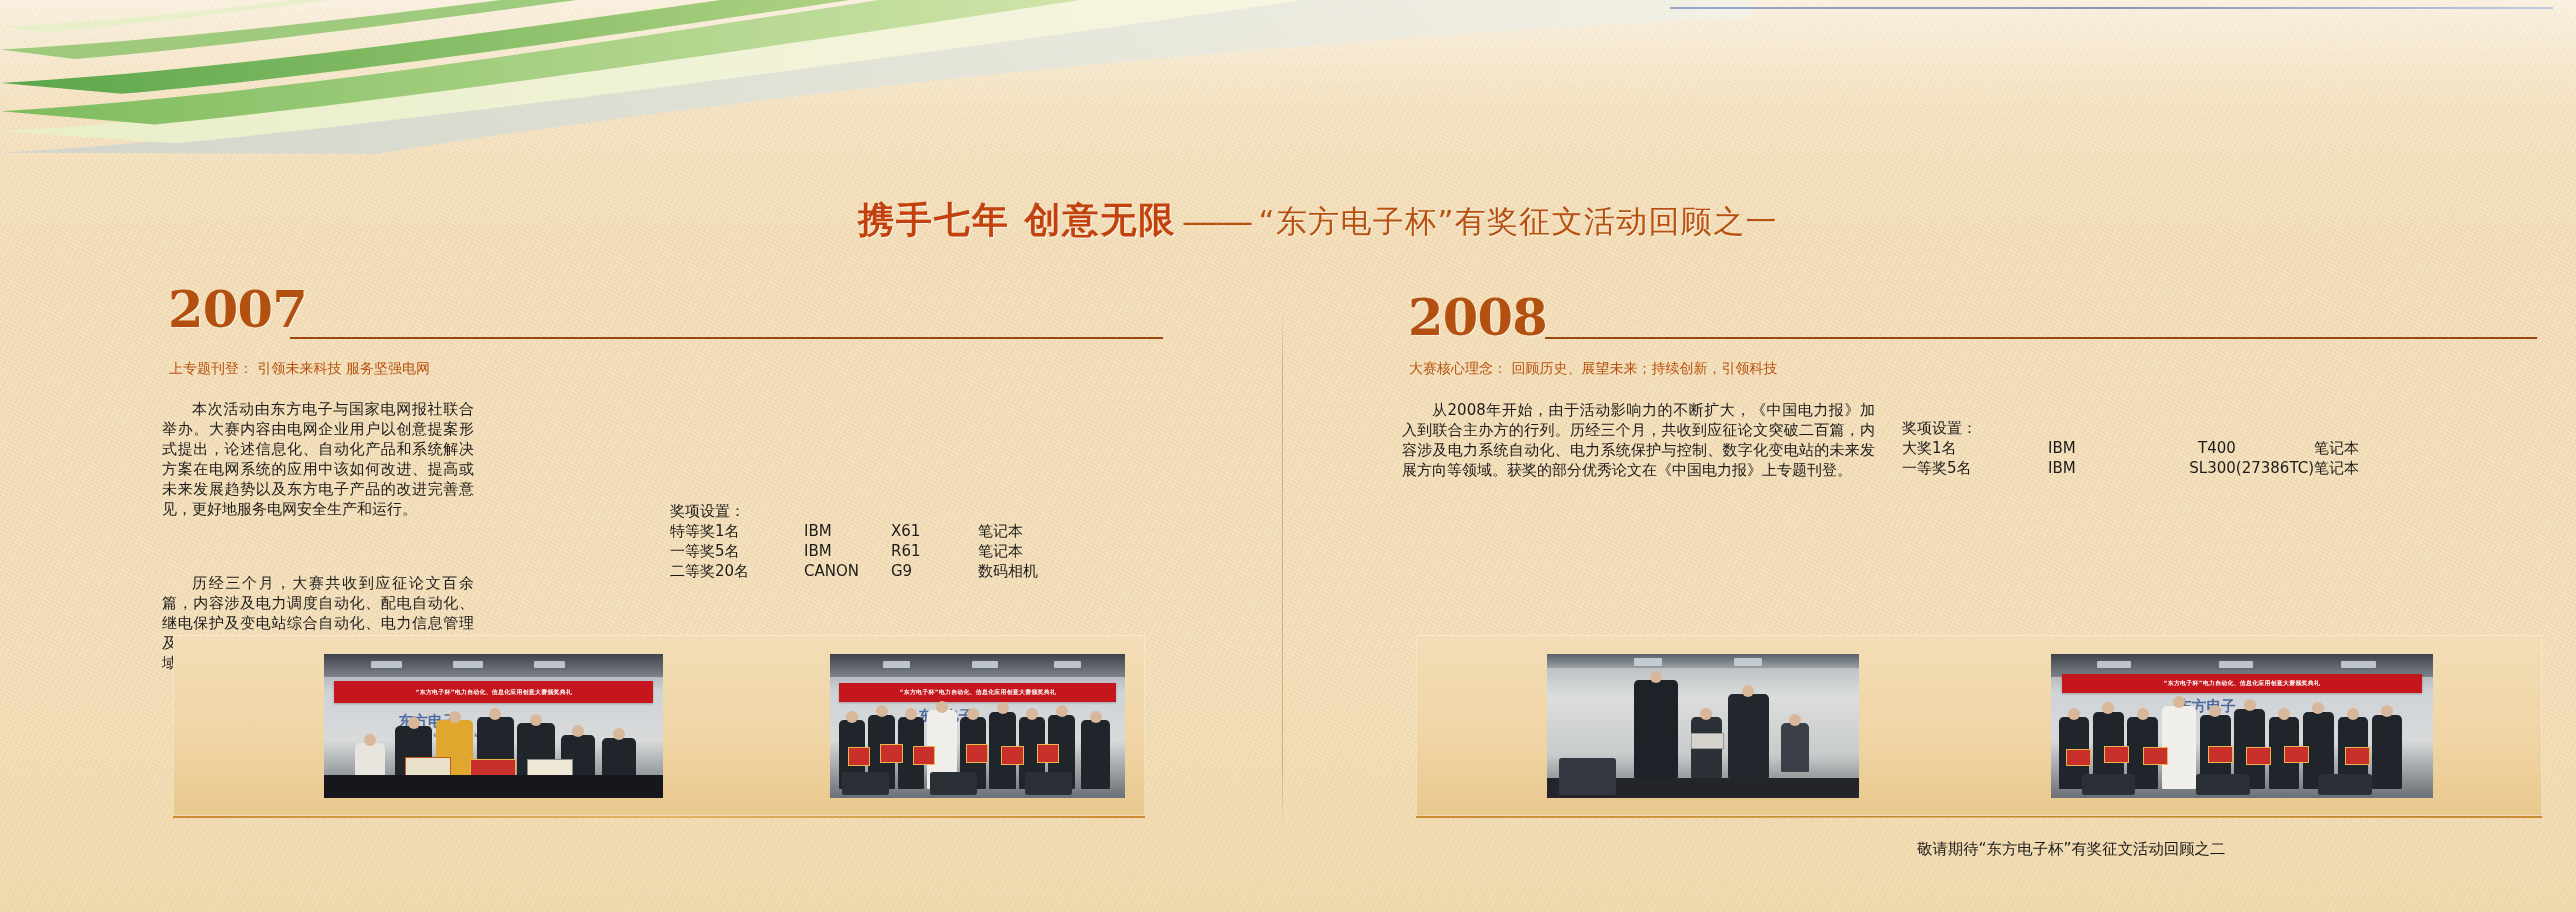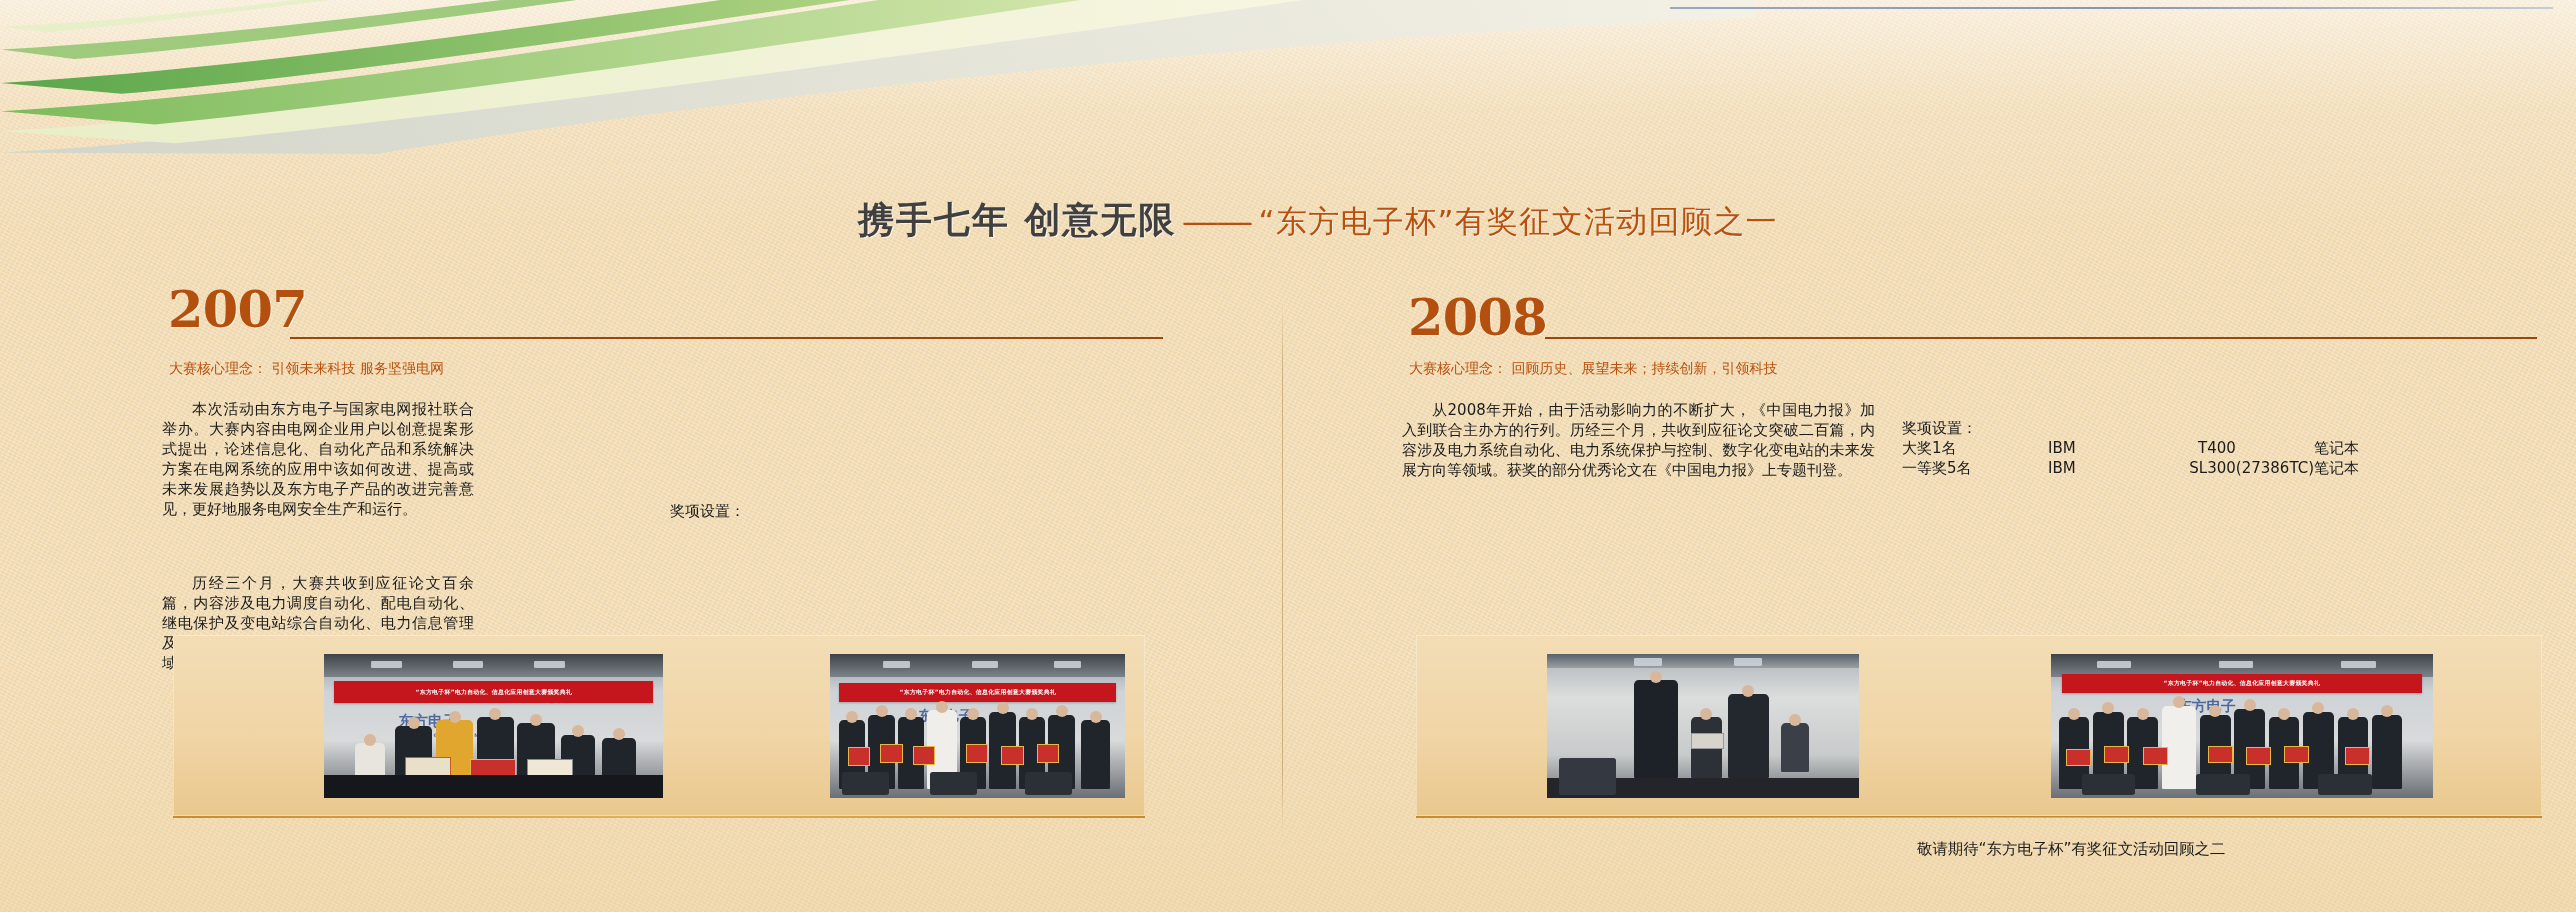--- a/index.html
+++ b/index.html
@@ -27,21 +27,21 @@
   #swoosh{position:absolute;left:0;top:0;width:1756px;height:154px;overflow:hidden;}
   #swoosh svg{display:block;}
 
   
   #logobar{position:absolute;left:1670px;top:4px;width:892px;height:82px;}
   #logorule{position:absolute;left:1670px;top:6.7px;width:883px;height:2px;
             background:linear-gradient(90deg,#9aa7c4 0%,#8795b8 50%,#c3cadd 100%);}
 
   
   #maintitle{position:absolute;left:858px;top:196px;white-space:nowrap;}
-  .mt-a{font-size:36px;font-weight:bold;color:#404040;letter-spacing:2px;
+  .mt-a{font-size:36px;font-weight:bold;color:#c2410c;letter-spacing:2px;
         font-family:"DejaVu Sans",sans-serif;
         text-shadow:1.3px 1.3px 0 rgba(255,255,255,.6);}
   .mt-dash{font-size:34px;color:#b8510f;padding:0 4px;}
   .mt-b{font-size:31px;font-weight:normal;color:#b8510f;letter-spacing:1.3px;
         font-family:"DejaVu Sans",sans-serif;
         text-shadow:0.7px 0.7px 0 rgba(255,255,255,.6);}
 
   
   .year{position:absolute;font-size:51px;font-weight:bold;color:#b4500f;
         font-family:"DejaVu Serif",serif;letter-spacing:-0.7px;line-height:1;
@@ -150,28 +150,50 @@
 <div id="maintitle">
   <span class="mt-a">携手七年 创意无限</span>
   <span class="mt-dash">——</span>
   <span class="mt-b">“东方电子杯”有奖征文活动回顾之一</span>
 </div>
 
 <div id="vdiv"></div>
 
 <div class="year" style="left:168px;top:284px;">2007</div>
 <div class="yearrule" style="left:290px;top:337px;width:873px;"></div>
-<div class="concept" style="left:169px;top:360px;">大赛核心理念： 引领未来科技  服务坚强电网</div>
+<div class="concept" style="left:169px;top:360px;">上专题刊登： 引领未来科技  服务坚强电网</div>
 
 <div class="para indent" style="left:162px;top:399px;width:312px;">本次活动由东方电子与国家电网报社联合举办。大赛内容由电网企业用户以创意提案形式提出，论述信息化、自动化产品和系统解决方案在电网系统的应用中该如何改进、提高或未来发展趋势以及东方电子产品的改进完善意见，更好地服务电网安全生产和运行。</div>
 <div class="para indent" style="left:162px;top:573px;width:312px;">历经三个月，大赛共收到应征论文百余篇，内容涉及电力调度自动化、配电自动化、继电保护及变电站综合自动化、电力信息管理及服务、电能计量计费自动化、智能电源等领域。</div>
 <div class="para" style="left:670px;top:399px;width:422px;">&nbsp;</div>
 
 <div class="awards" style="left:670px;top:501px;">
   <div class="aw-title">奖项设置：</div>
+  <table class="awtable">
+    <tbody>
+        <tr>
+      <td style="width:134px">特等奖1名</td>
+      <td style="width:87px">IBM</td>
+      <td style="width:87px">X61</td>
+      <td>笔记本</td>
+    </tr>
+    <tr>
+      <td>一等奖5名</td>
+      <td>IBM</td>
+      <td>R61</td>
+      <td>笔记本</td>
+    </tr>
+    <tr>
+      <td>二等奖20名</td>
+      <td>CANON</td>
+      <td>G9</td>
+      <td>数码相机</td>
+    </tr>
+  </tbody>
+    </table>
 </div>
 
 <div class="strip" style="left:173px;top:635px;width:972px;height:181px;"></div>
 
 <div class="photo" style="left:324px;top:654px;width:339px;height:144px;">
   <div class="ph-wall"></div>
     <div class="ph-ceil"></div>
   <div class="ph-lamp" style="left:14%"></div>
     <div class="ph-lamp" style="left:38%"></div>
     <div class="ph-lamp" style="left:62%"></div>

